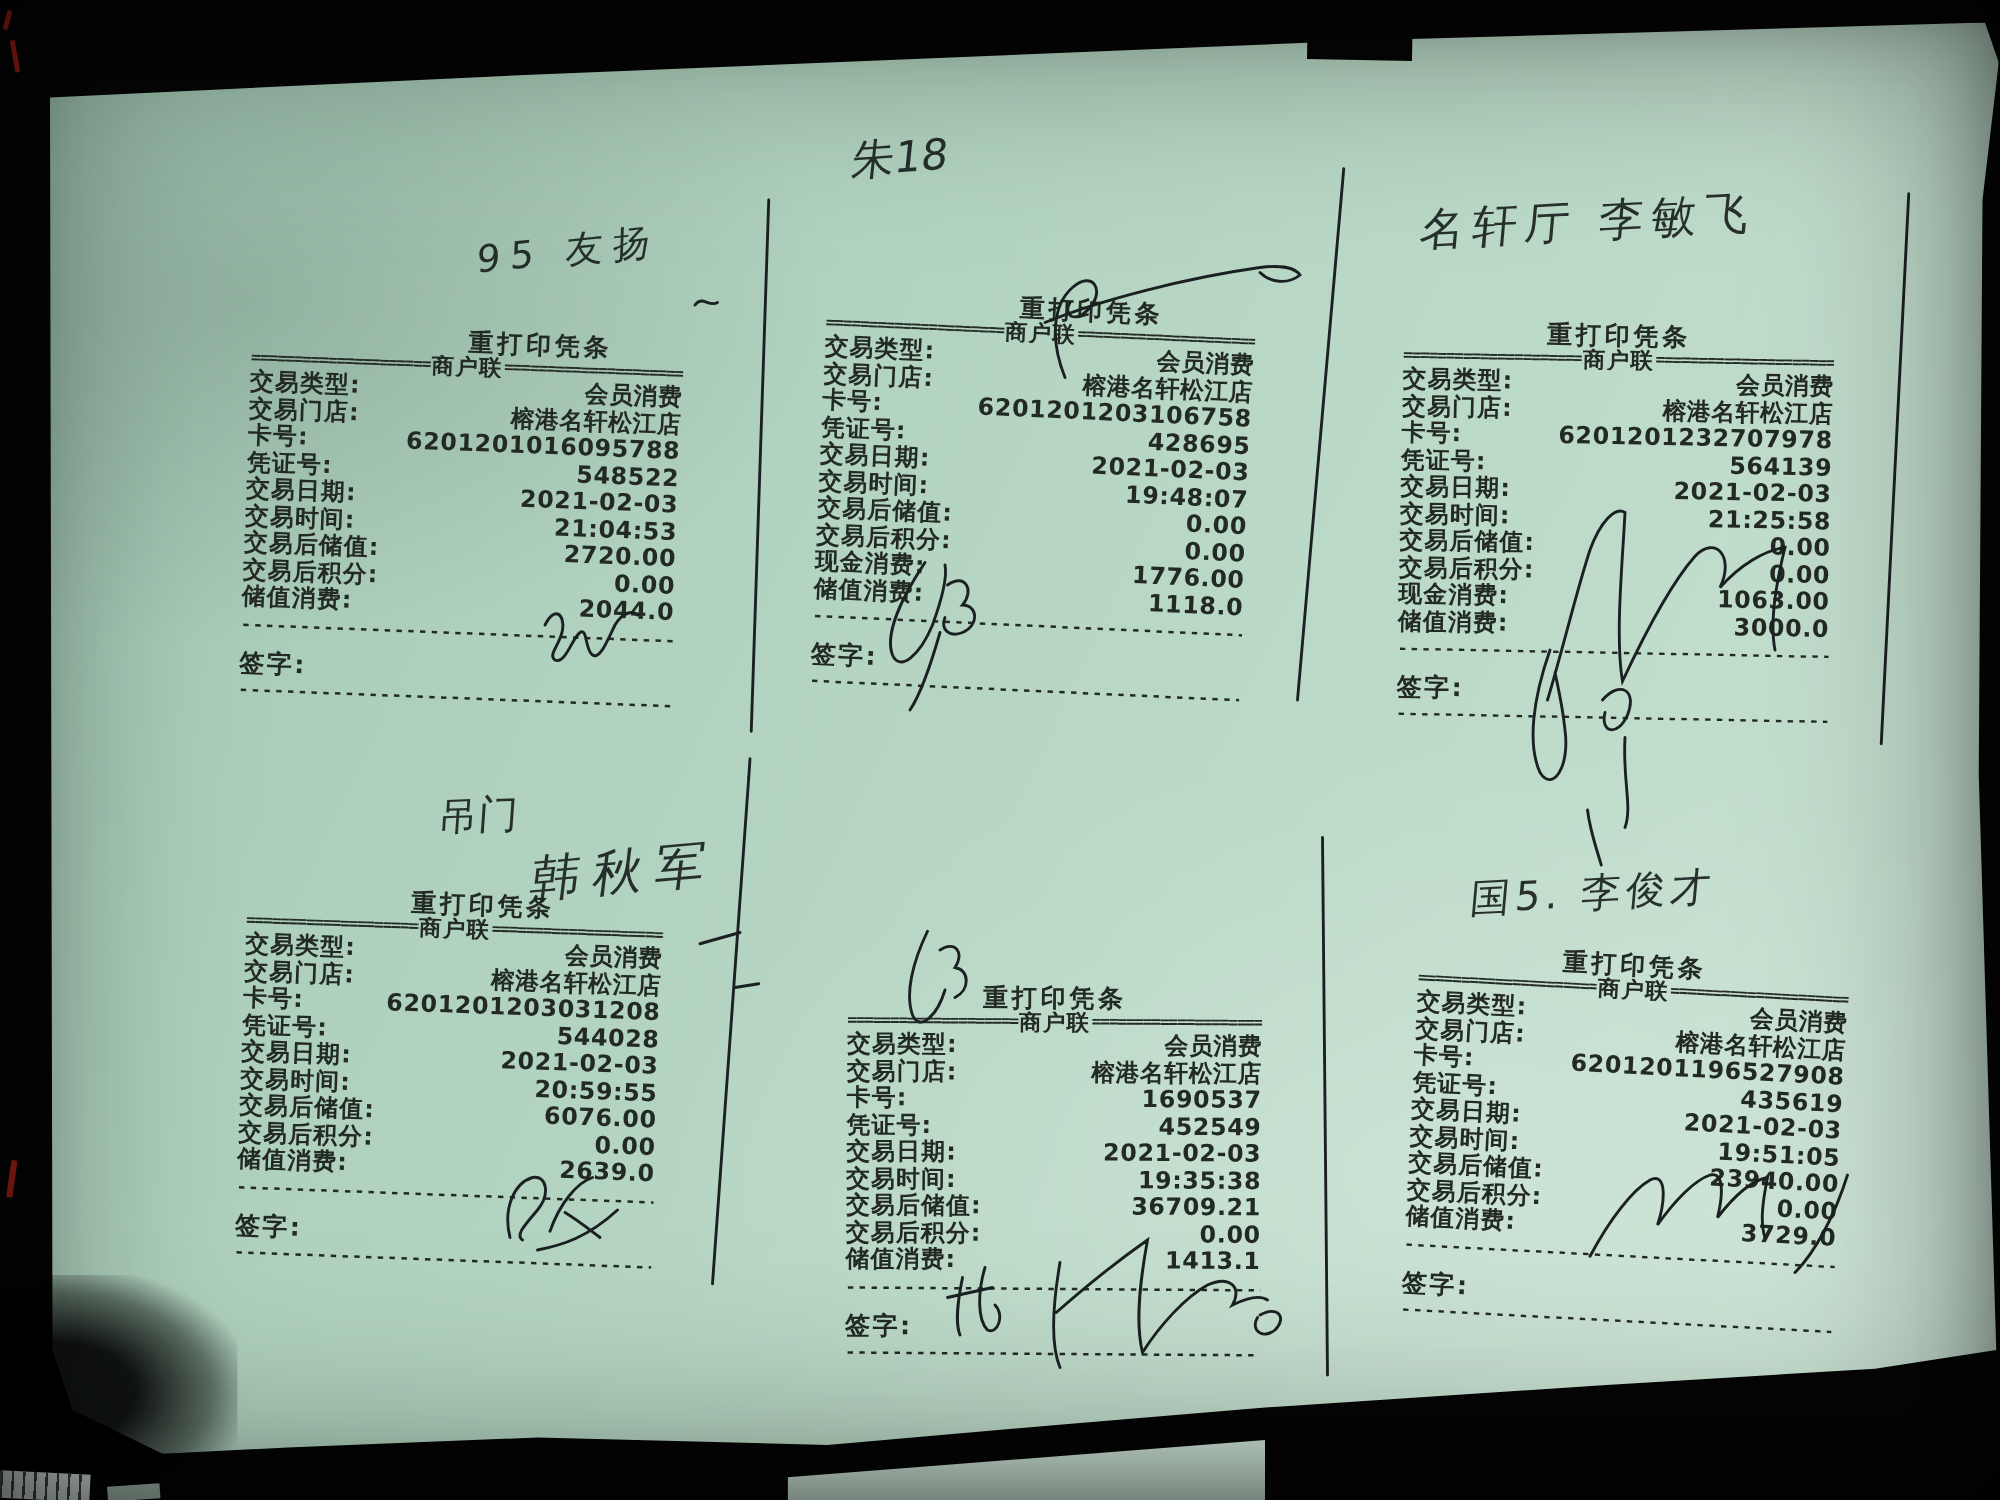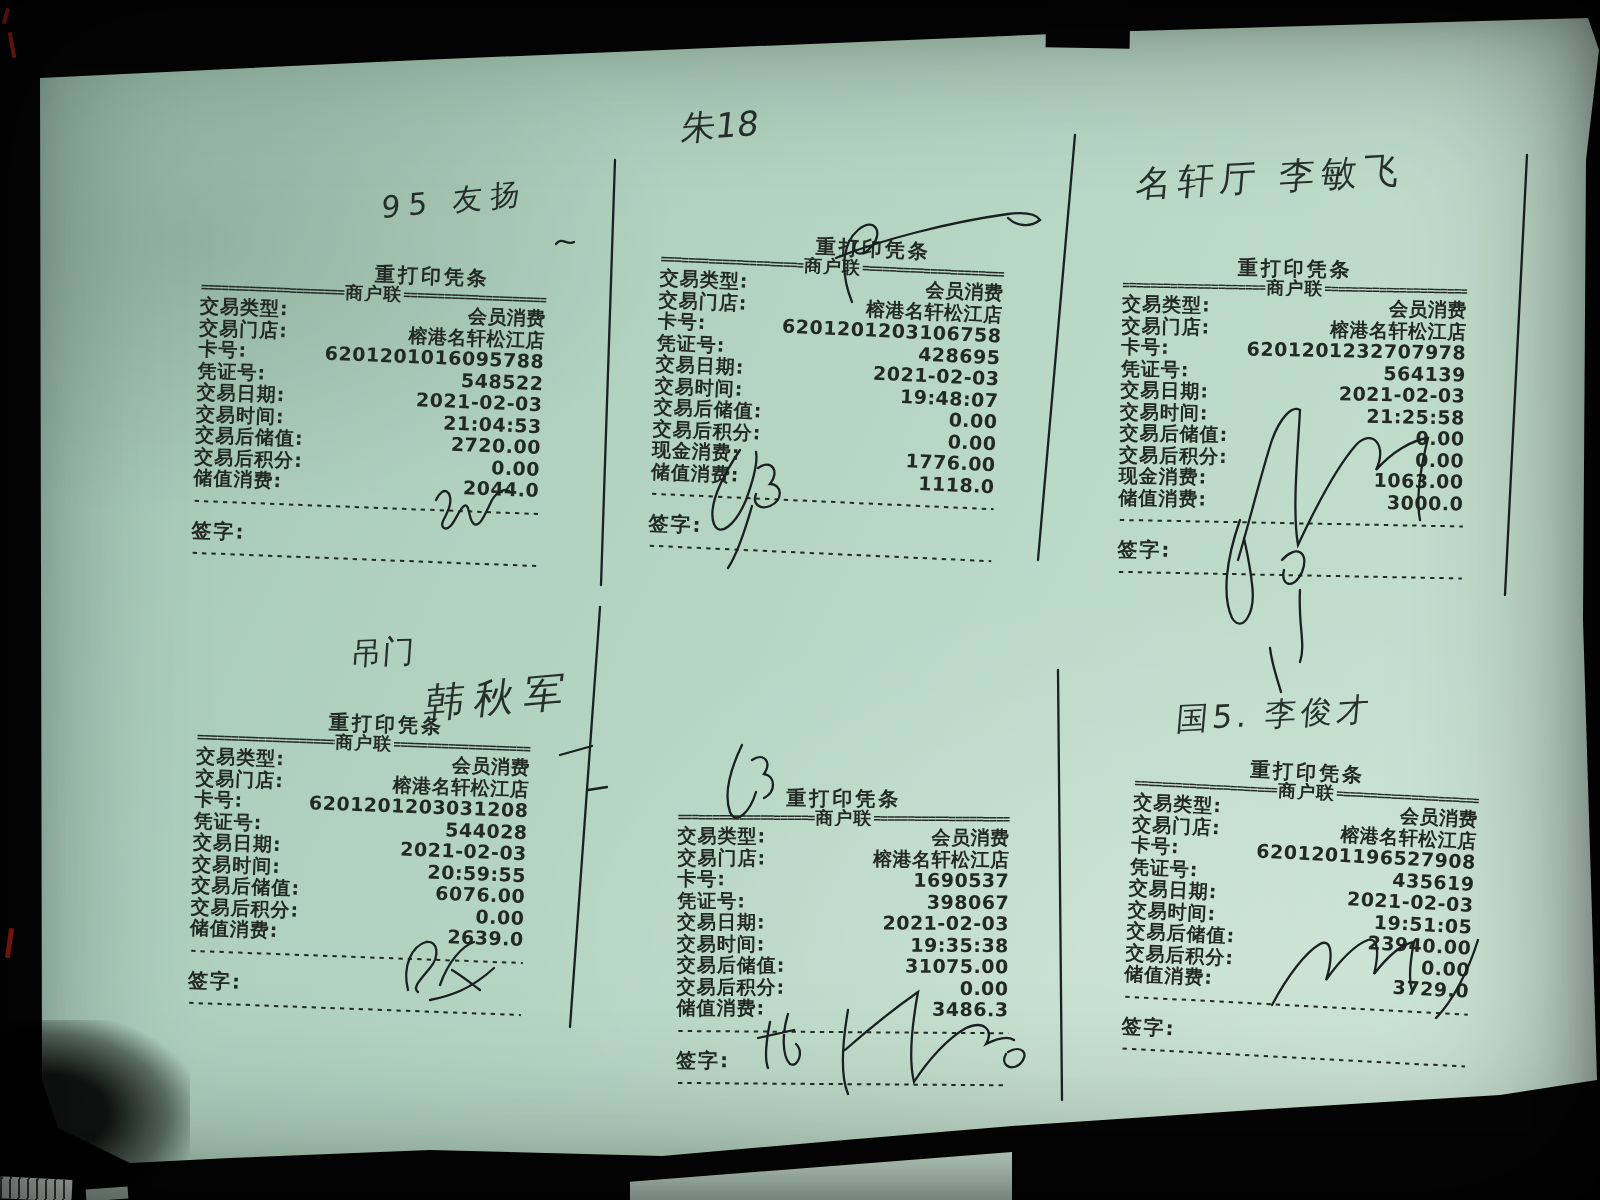--- a/index.html
+++ b/index.html
@@ -285,41 +285,41 @@
           <div class="r-row">
             <span class="r-label">交易门店:</span>
             <span class="r-value">榕港名轩松江店</span>
           </div>
           <div class="r-row">
             <span class="r-label">卡号:</span>
             <span class="r-value">1690537</span>
           </div>
           <div class="r-row">
             <span class="r-label">凭证号:</span>
-            <span class="r-value">398067</span>
+            <span class="r-value">452549</span>
           </div>
           <div class="r-row">
             <span class="r-label">交易日期:</span>
             <span class="r-value">2021-02-03</span>
           </div>
           <div class="r-row">
             <span class="r-label">交易时间:</span>
             <span class="r-value">19:35:38</span>
           </div>
           <div class="r-row">
             <span class="r-label">交易后储值:</span>
-            <span class="r-value">31075.00</span>
-          </div>
-          <div class="r-row">
-            <span class="r-label">交易后积分:</span>
-            <span class="r-value">0.00</span>
-          </div>
-          <div class="r-row">
-            <span class="r-label">储值消费:</span>
-            <span class="r-value">3486.3</span>
+            <span class="r-value">36709.21</span>
+          </div>
+          <div class="r-row">
+            <span class="r-label">交易后积分:</span>
+            <span class="r-value">0.00</span>
+          </div>
+          <div class="r-row">
+            <span class="r-label">储值消费:</span>
+            <span class="r-value">1413.1</span>
           </div>
         </div>
       <div class="r-dash">----------------------------------------------------------------</div>
       <div class="r-sign">签字:</div>
       <div class="r-dash">----------------------------------------------------------------</div>
     </div>
 
     <div class="receipt r5">
       <div class="r-title">重打印凭条</div>
       <div class="r-copyline">

